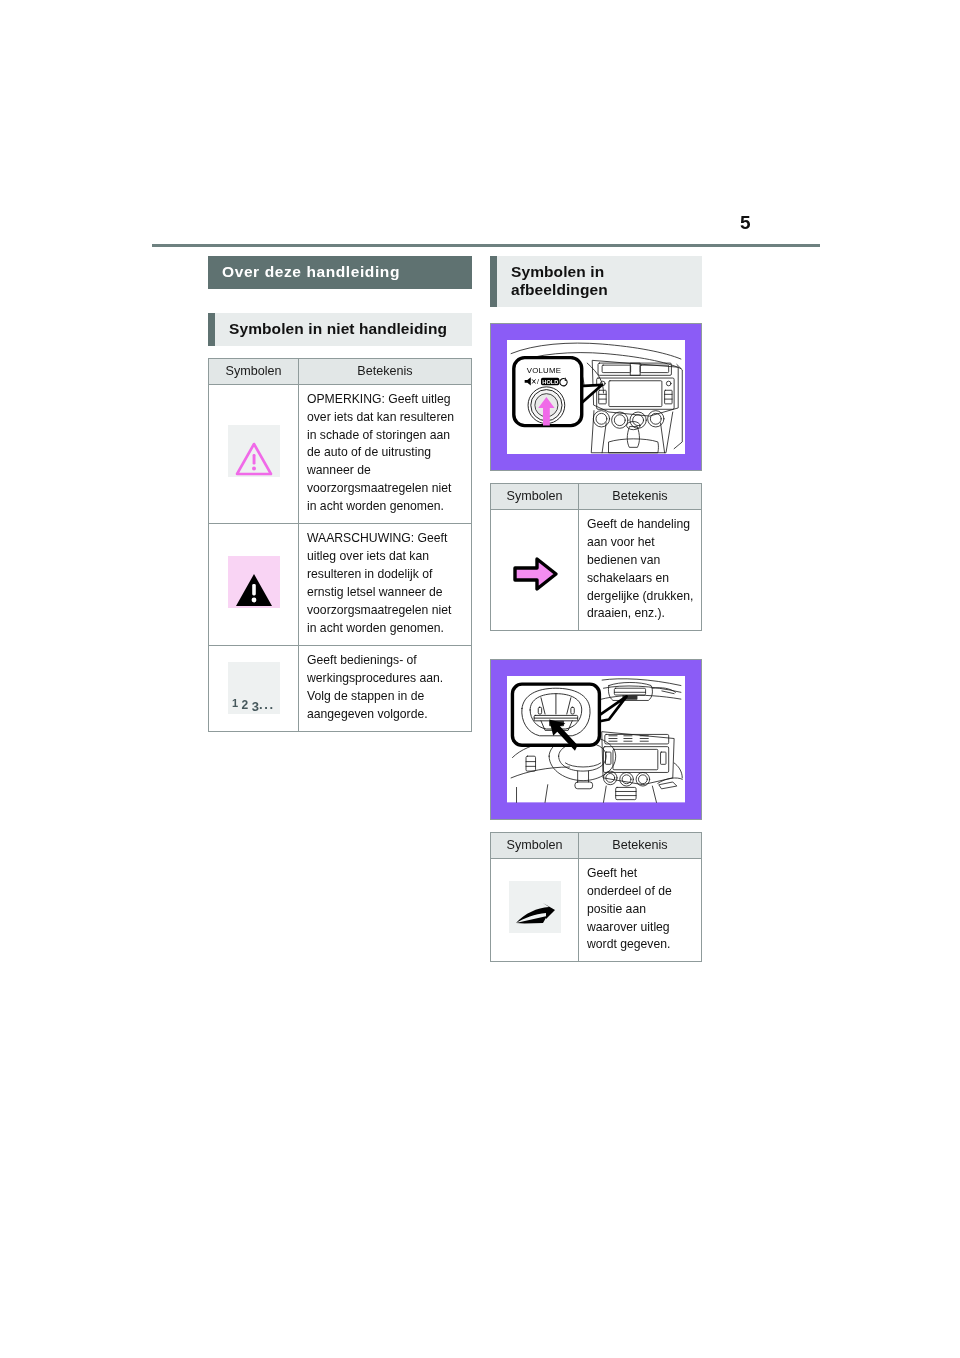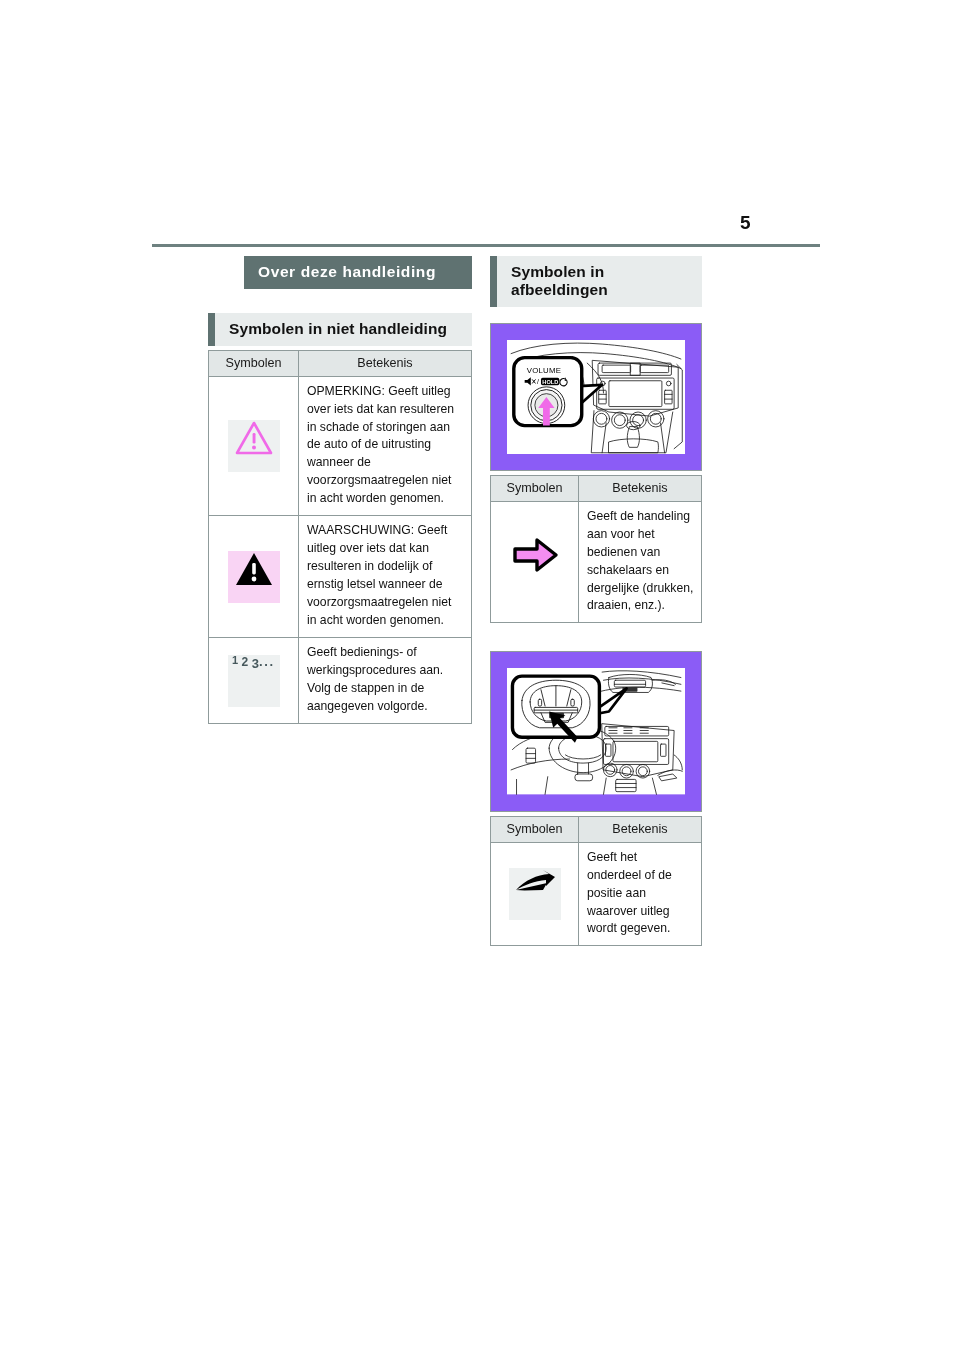--- a/index.html
+++ b/index.html
@@ -27,21 +27,21 @@
   }
 
   
   .col-left  { position:absolute; left:208px; top:256px; width:264px; }
   .col-right { position:absolute; left:490px; top:256px; width:212px; }
 
   
   .sec-head-solid {
     background:#5f7271; color:#ffffff;
     font-size:15.5px; font-weight:bold; letter-spacing:0.6px;
-    padding:7px 10px 8px 14px; line-height:1.15;margin-left:36px;
+    padding:7px 10px 8px 14px; line-height:1.15;
   }
   .sec-head-light {
     background:#e8ecec; color:#111;
     font-size:15.5px; font-weight:bold; letter-spacing:0.1px;
     padding:7px 10px 8px 14px; line-height:1.15;
     border-left:7px solid #5f7271;
   }
 
   
   .intro-block {
@@ -52,21 +52,21 @@
     color:#000;
   }
 
   .spacer-24 { height:24px; }
   .spacer-12 { height:12px; }
 
   
   table.sym {
     border-collapse:collapse;
     width:100%;
-    margin-top:4px;
+    margin-top:12px;
     border:1px solid #8f9b9b;
   }
   table.sym th {
     background:#e2e7e7;
     border:1px solid #8f9b9b;
     font-size:12.6px; font-weight:normal; color:#1a1a1a;
     padding:5px 4px 6px 4px;
     text-align:center;
   }
   table.sym td {
@@ -81,21 +81,21 @@
     vertical-align:middle;
     text-align:center;
     padding:8px 4px;
     width:90px;
   }
   .col-right table.sym td.sym-cell { width:88px; }
 
   
   .tile {
     width:52px; height:52px;
-    display:inline-flex; align-items:flex-start; justify-content:center;
+    display:inline-flex; align-items:flex-end; justify-content:center;
     line-height:0;
   }
   .tile.pink { background:#f9d4f4; }
   .tile.gray { background:#eef1f1; }
   .tile.white { background:#ffffff; }
 
   .steps {
     font-family:"Liberation Sans", sans-serif;
     color:#46585c; font-weight:bold; white-space:nowrap;
     line-height:1;

